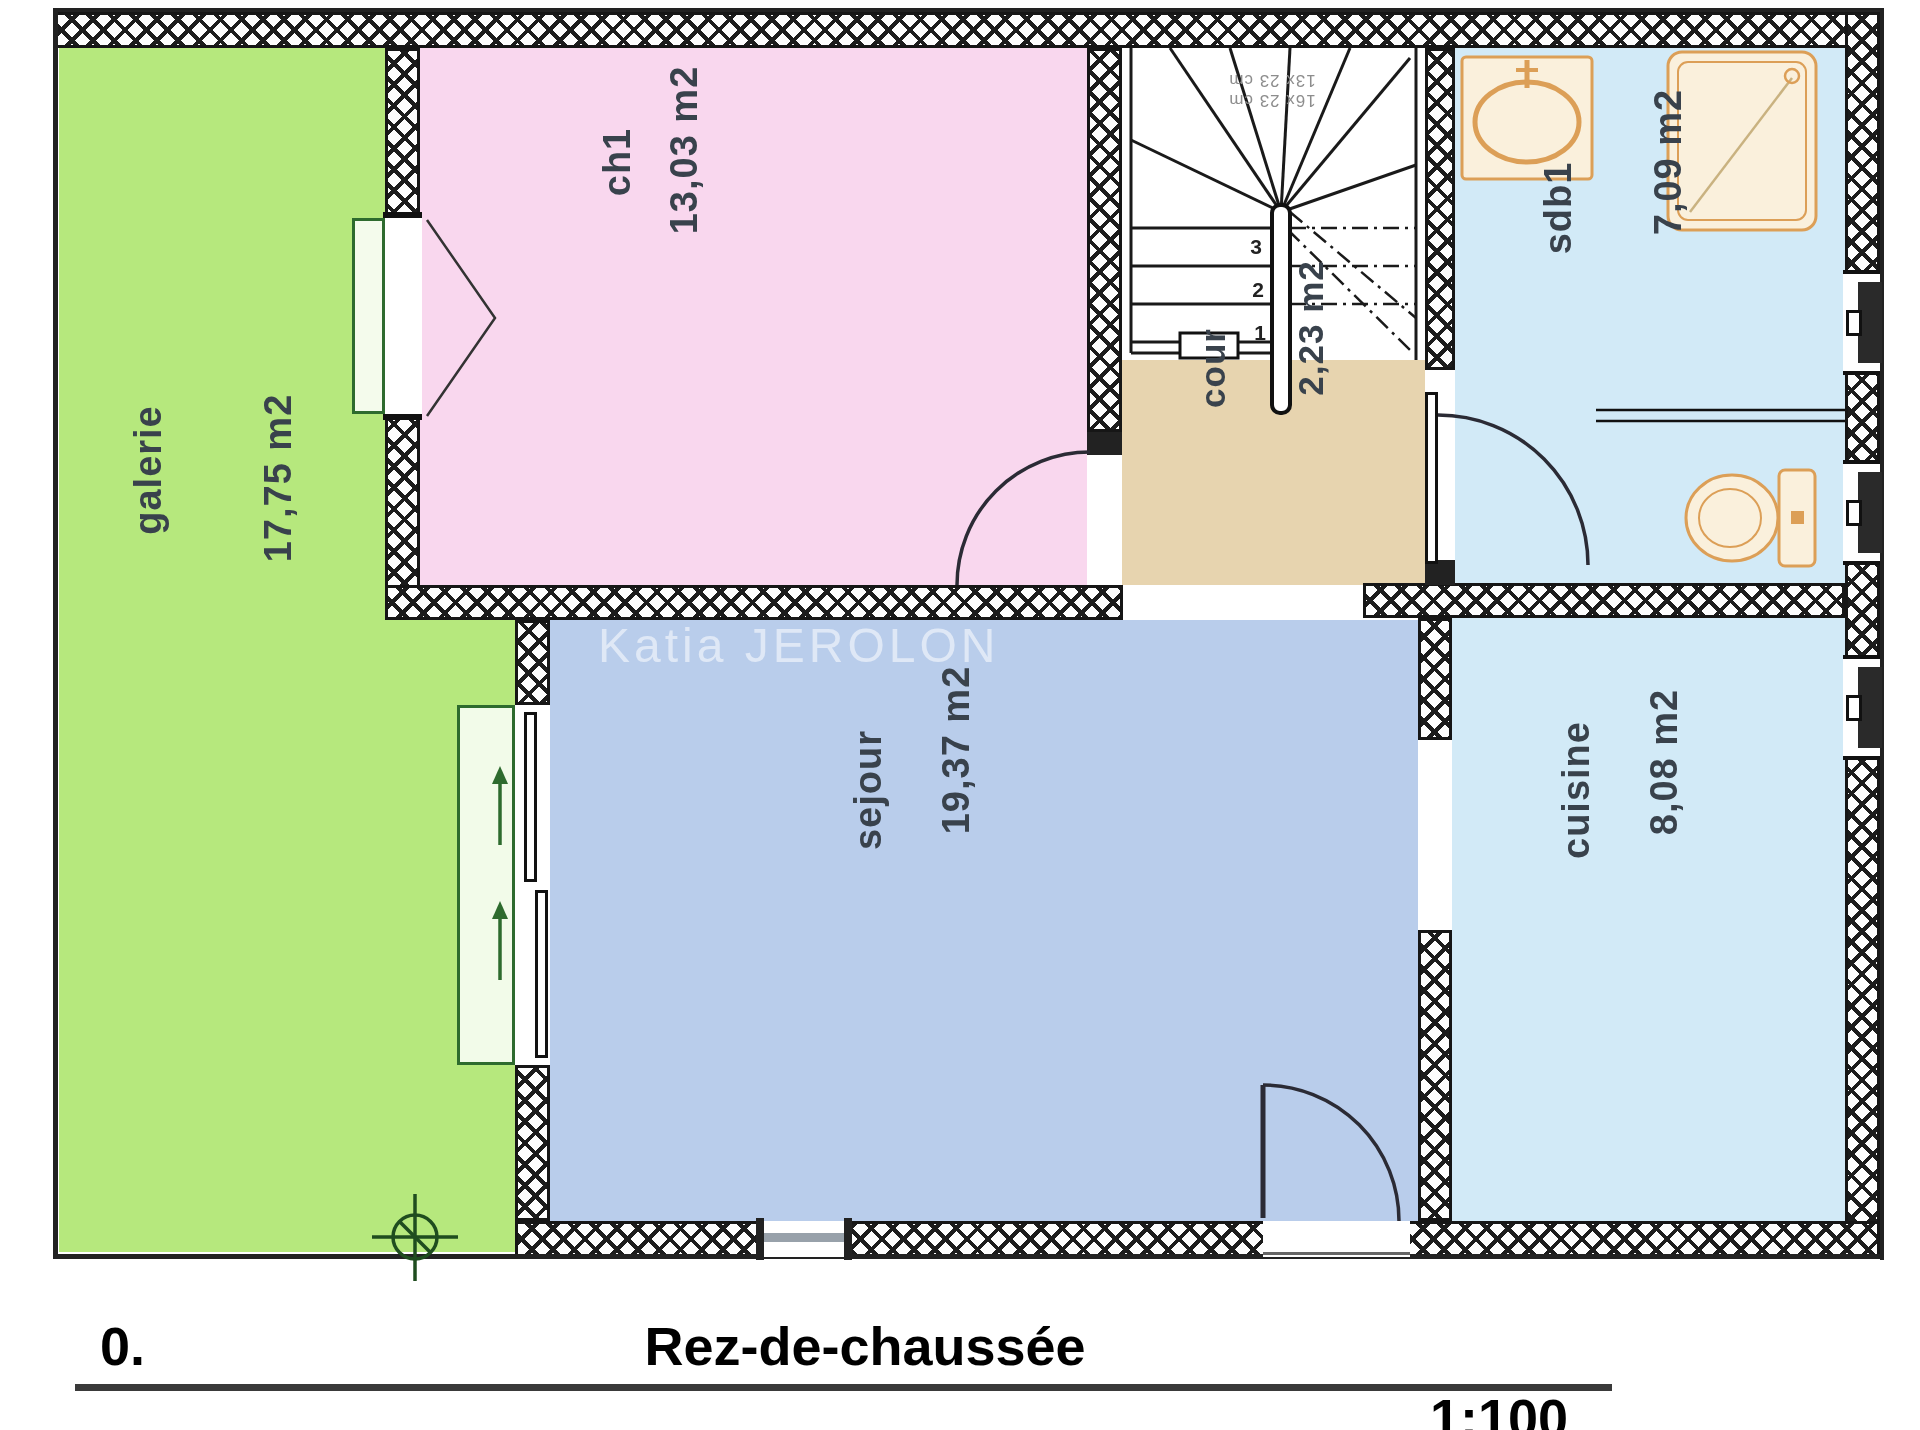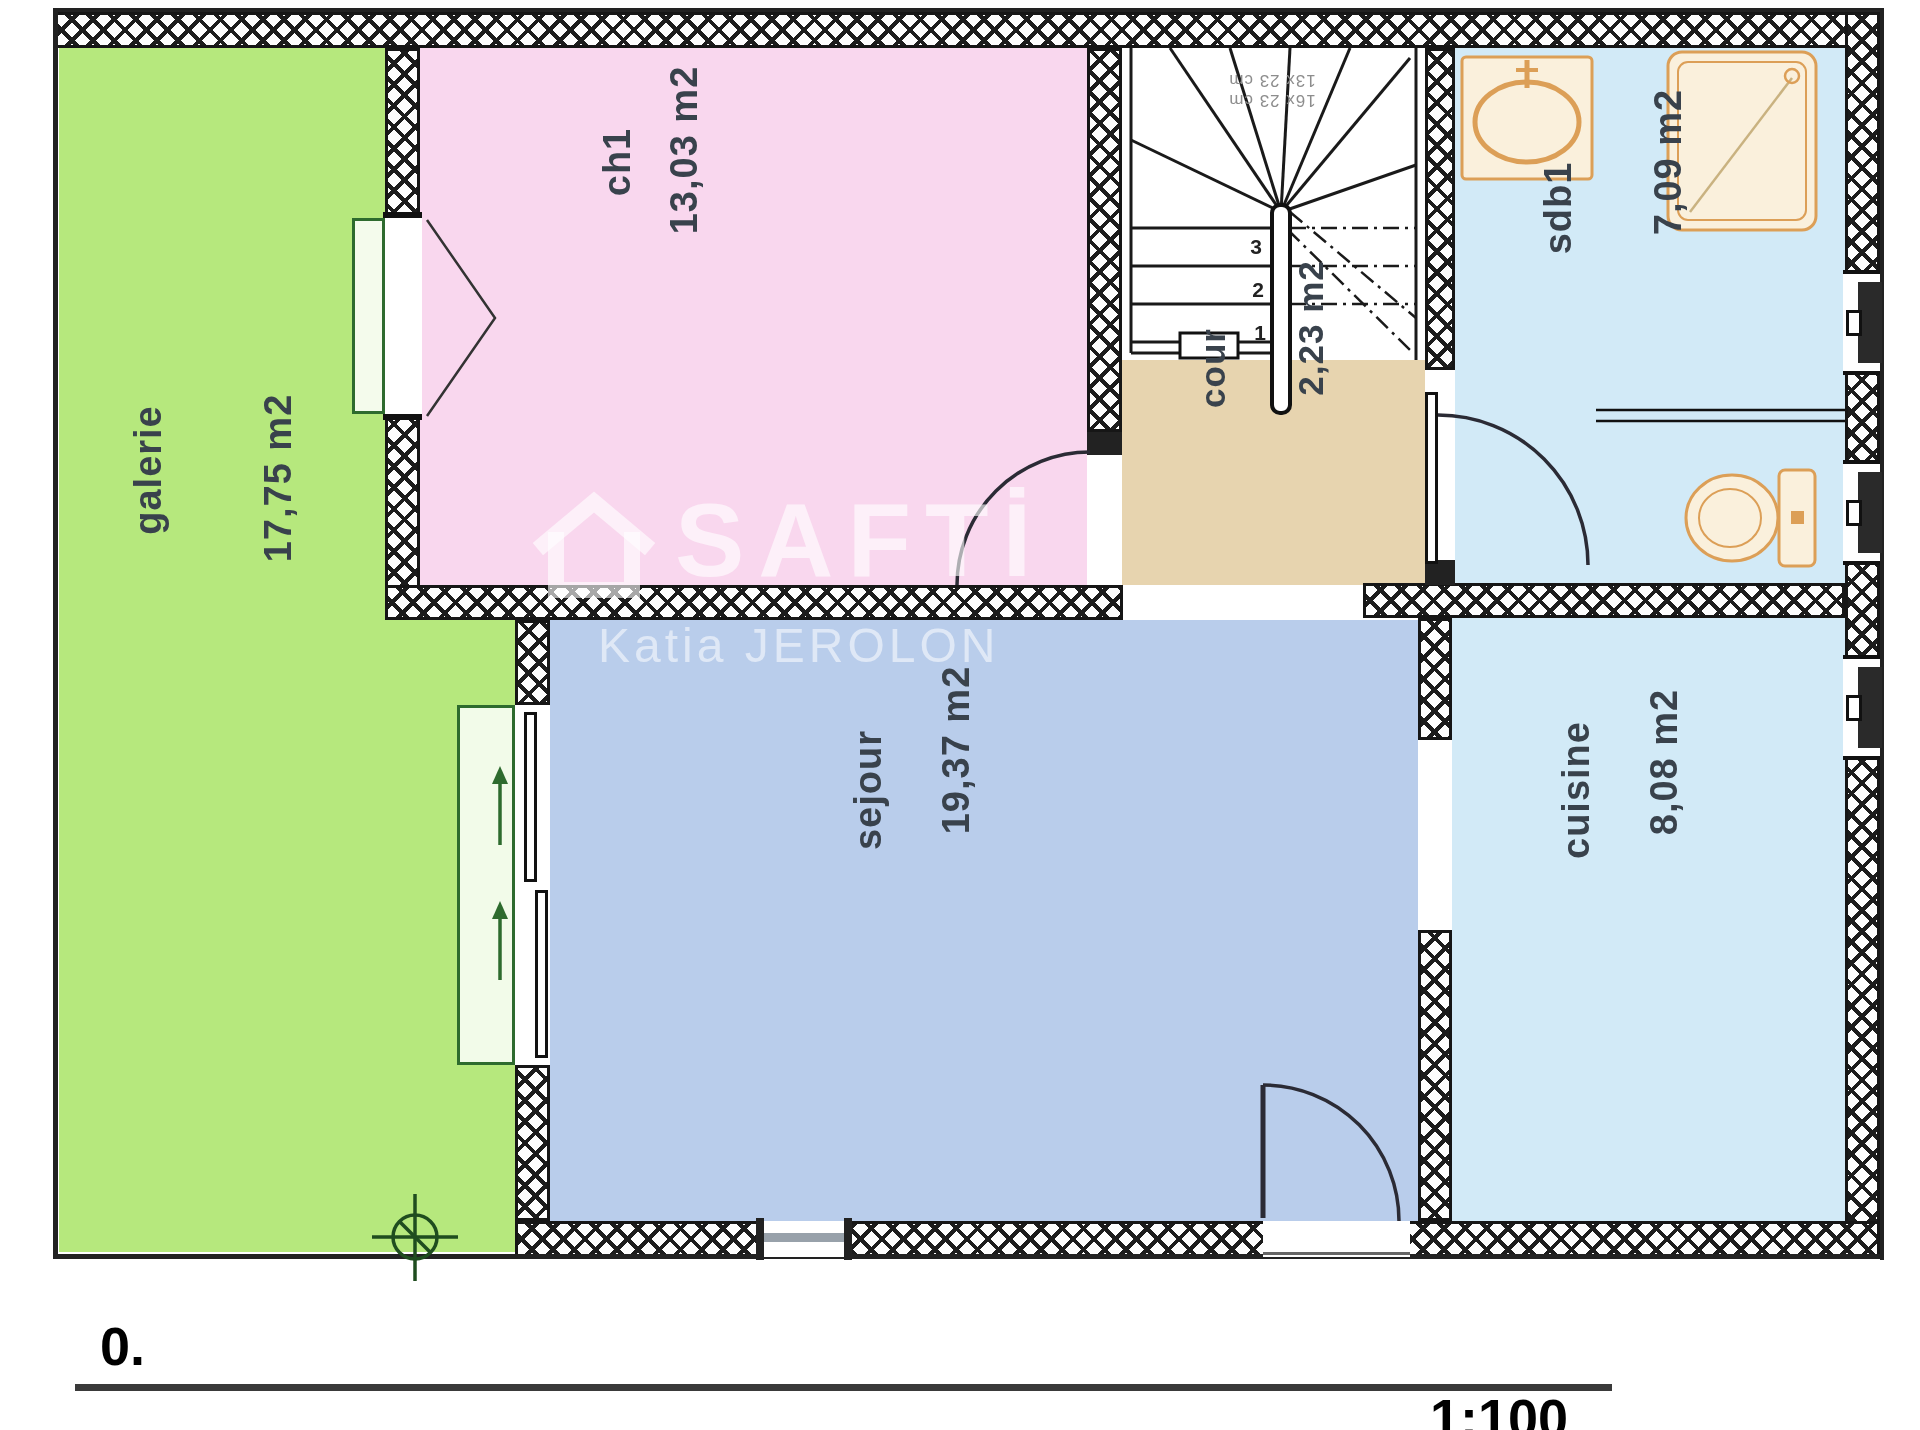--- a/index.html
+++ b/index.html
@@ -172,29 +172,20 @@
       <line x1="1596" y1="421" x2="1845" y2="421"></line>
     </g>
     <g>
       <rect x="1779" y="470" width="36" height="96" rx="6" fill="#faf0dc" stroke="#dc9f57" stroke-width="3"></rect>
       <ellipse cx="1732" cy="518" rx="46" ry="43" fill="#faf0dc" stroke="#dc9f57" stroke-width="3"></ellipse>
       <ellipse cx="1730" cy="518" rx="31" ry="29" fill="none" stroke="#dc9f57" stroke-width="2"></ellipse>
       <rect x="1791" y="511" width="13" height="13" fill="#dc9f57" stroke="none"></rect>
     </g>
   </svg>
 
-  <div id="watermark">
-    <svg width="125" height="110" viewBox="0 0 125 110" style="margin-right:18px">
-      <g stroke="rgba(255,255,255,.62)" stroke-width="16" fill="none" stroke-linecap="square">
-        <path d="M12 56 L62 14 L112 56"></path>
-        <path d="M24 52 L24 102 L100 102 L100 52"></path>
-      </g>
-    </svg>
-    <span class="brand">SAFTİ</span>
-  </div>
   <div id="wm-agent">Katia JEROLON</div>
 
   <div class="vl" style="left:148px;top:470px">galerie</div>
   <div class="vl" style="left:278px;top:478px">17,75 m2</div>
 
   <div class="vl" style="left:617px;top:162px">ch1</div>
   <div class="vl" style="left:684px;top:150px">13,03 m2</div>
 
   <div class="vl" style="left:868px;top:790px">sejour</div>
   <div class="vl" style="left:956px;top:750px">19,37 m2</div>
@@ -210,16 +201,17 @@
 
   <div class="stair-note" style="left:1272px;top:90px">
     <div>16x 23 cm</div>
     <div>13x 23 cm</div>
   </div>
   <div class="stepnum" style="left:1256px;top:247px">3</div>
   <div class="stepnum" style="left:1258px;top:290px">2</div>
   <div class="stepnum" style="left:1260px;top:333px">1</div>
 
   <div class="f" style="left:100px;top:1315px">0.</div>
+  <div class="f" style="left:865px;top:1315px;transform:translateX(-50%)">Rez-de-chaussée</div>
   <div class="f" style="left:1430px;top:1387px">1:100</div>
   <div id="footer-line"></div>
 
 </div>
 
 </body></html>

